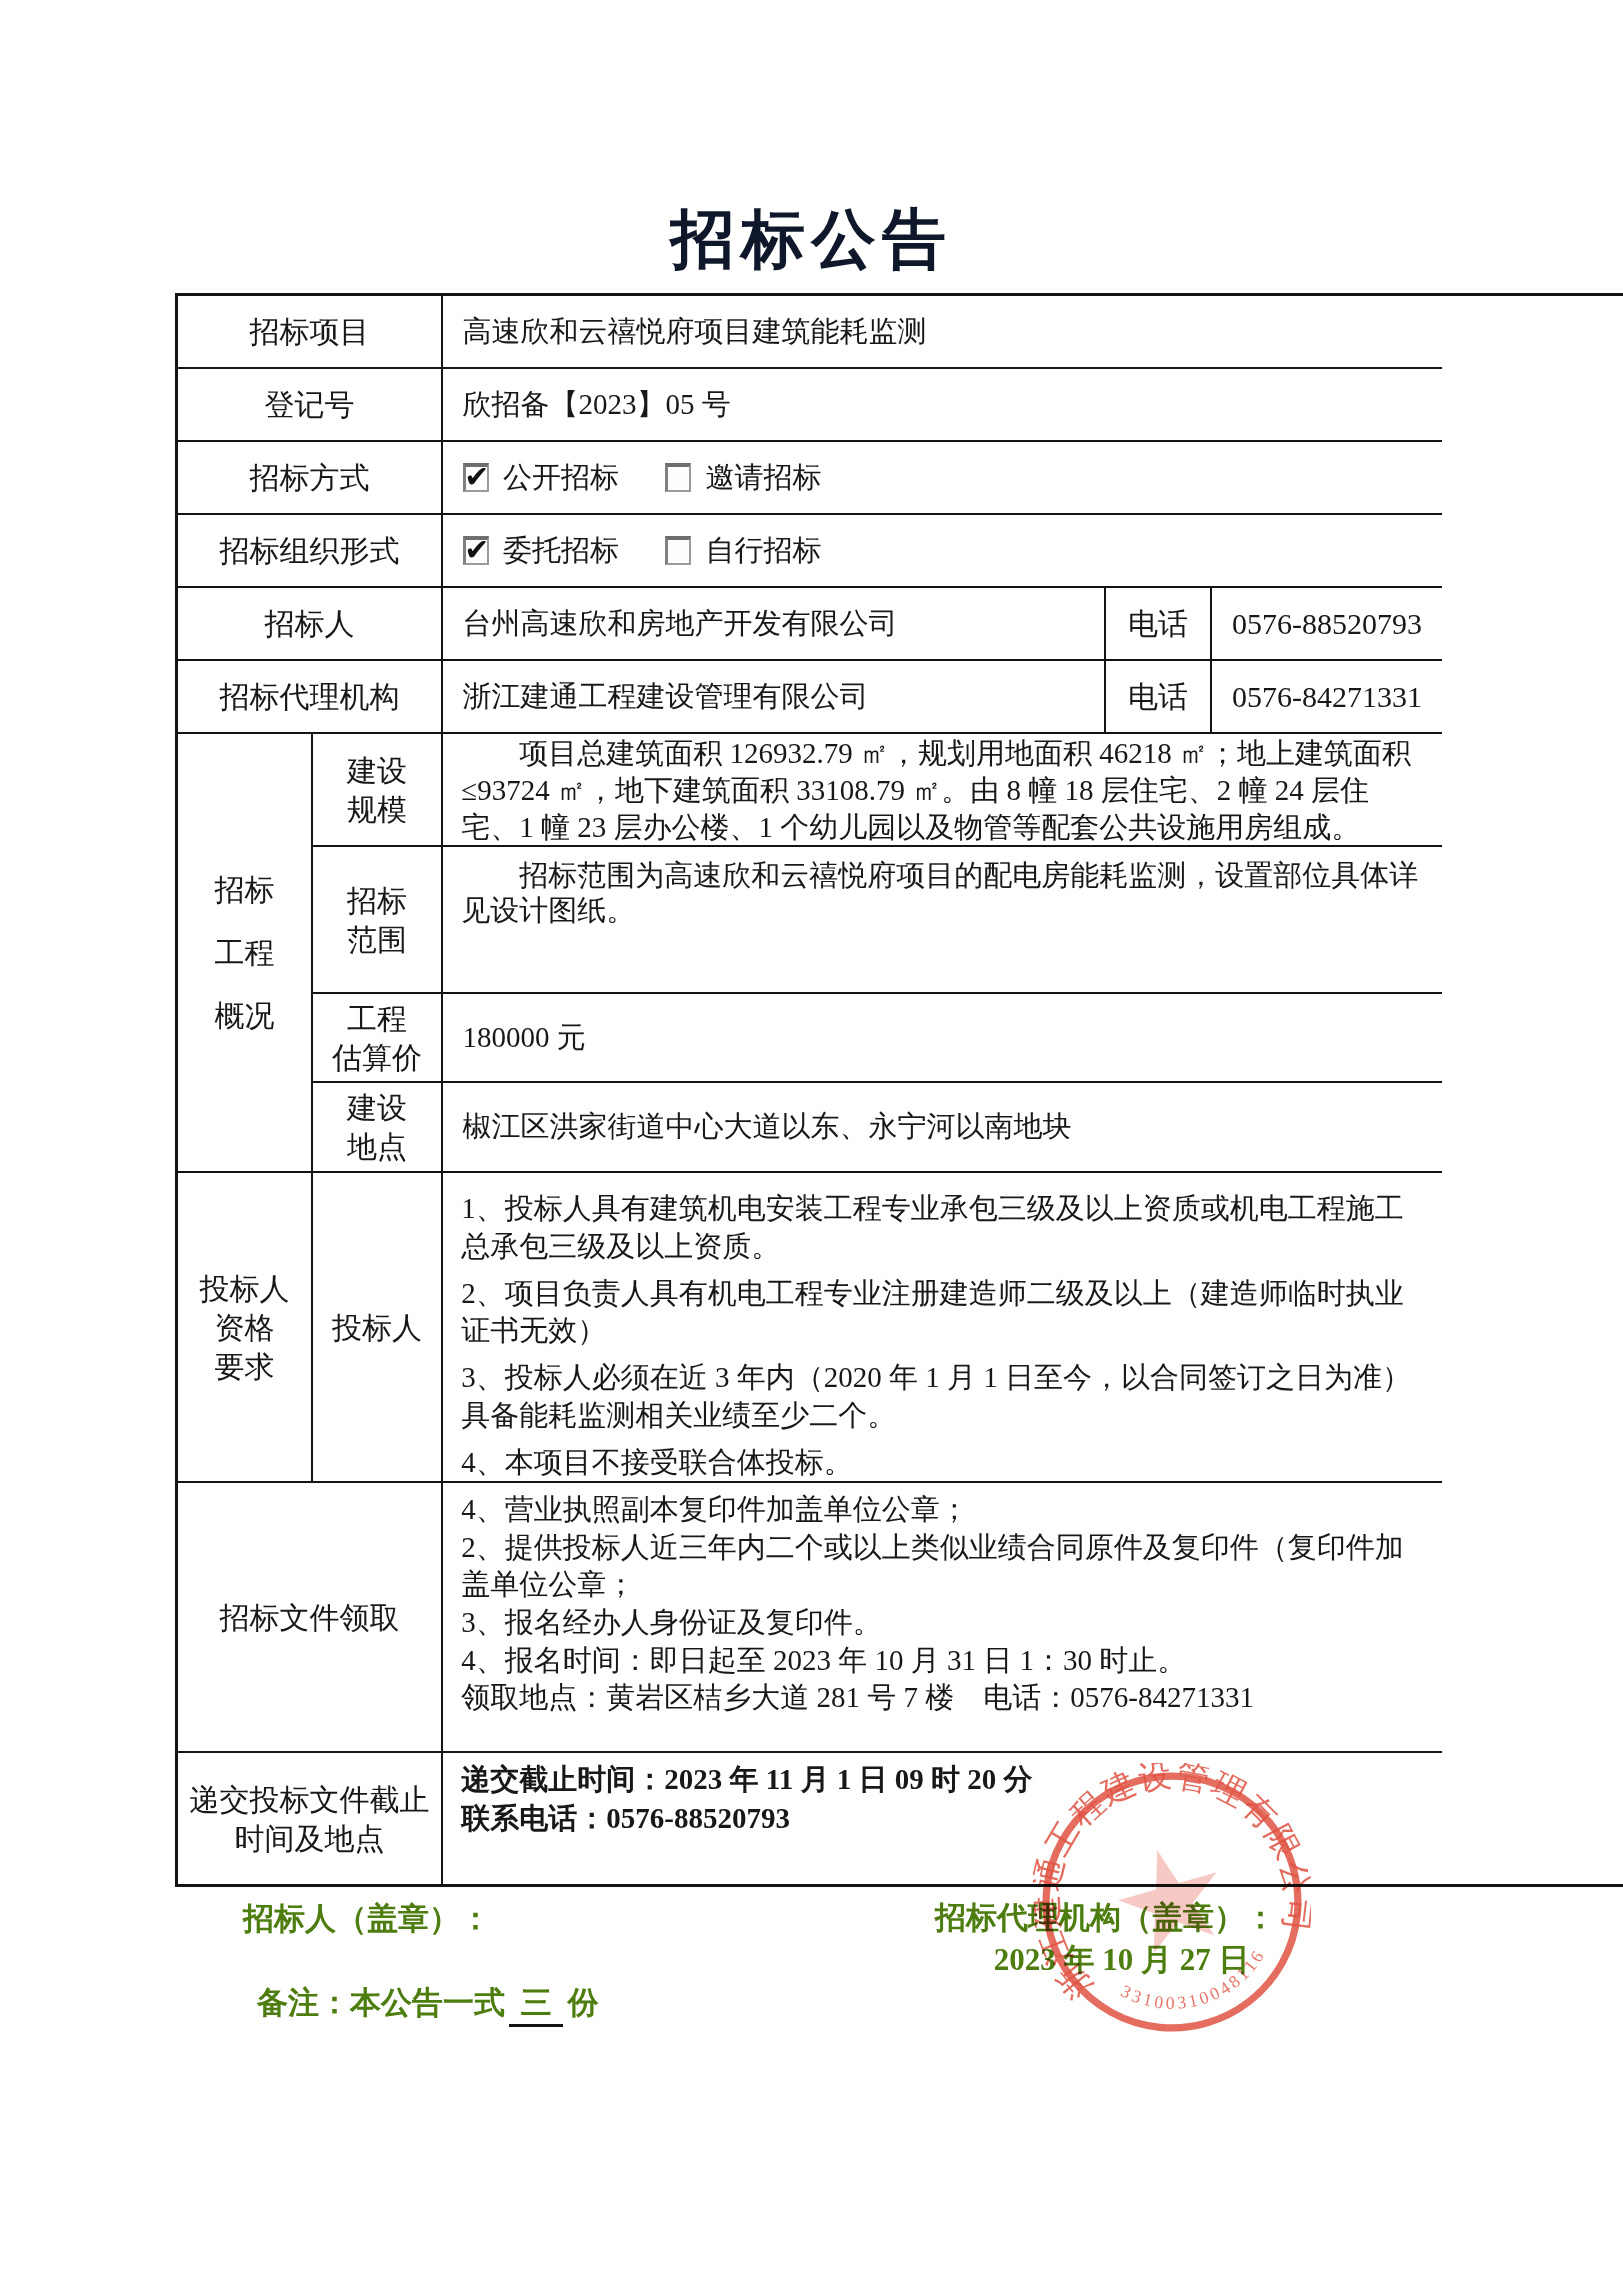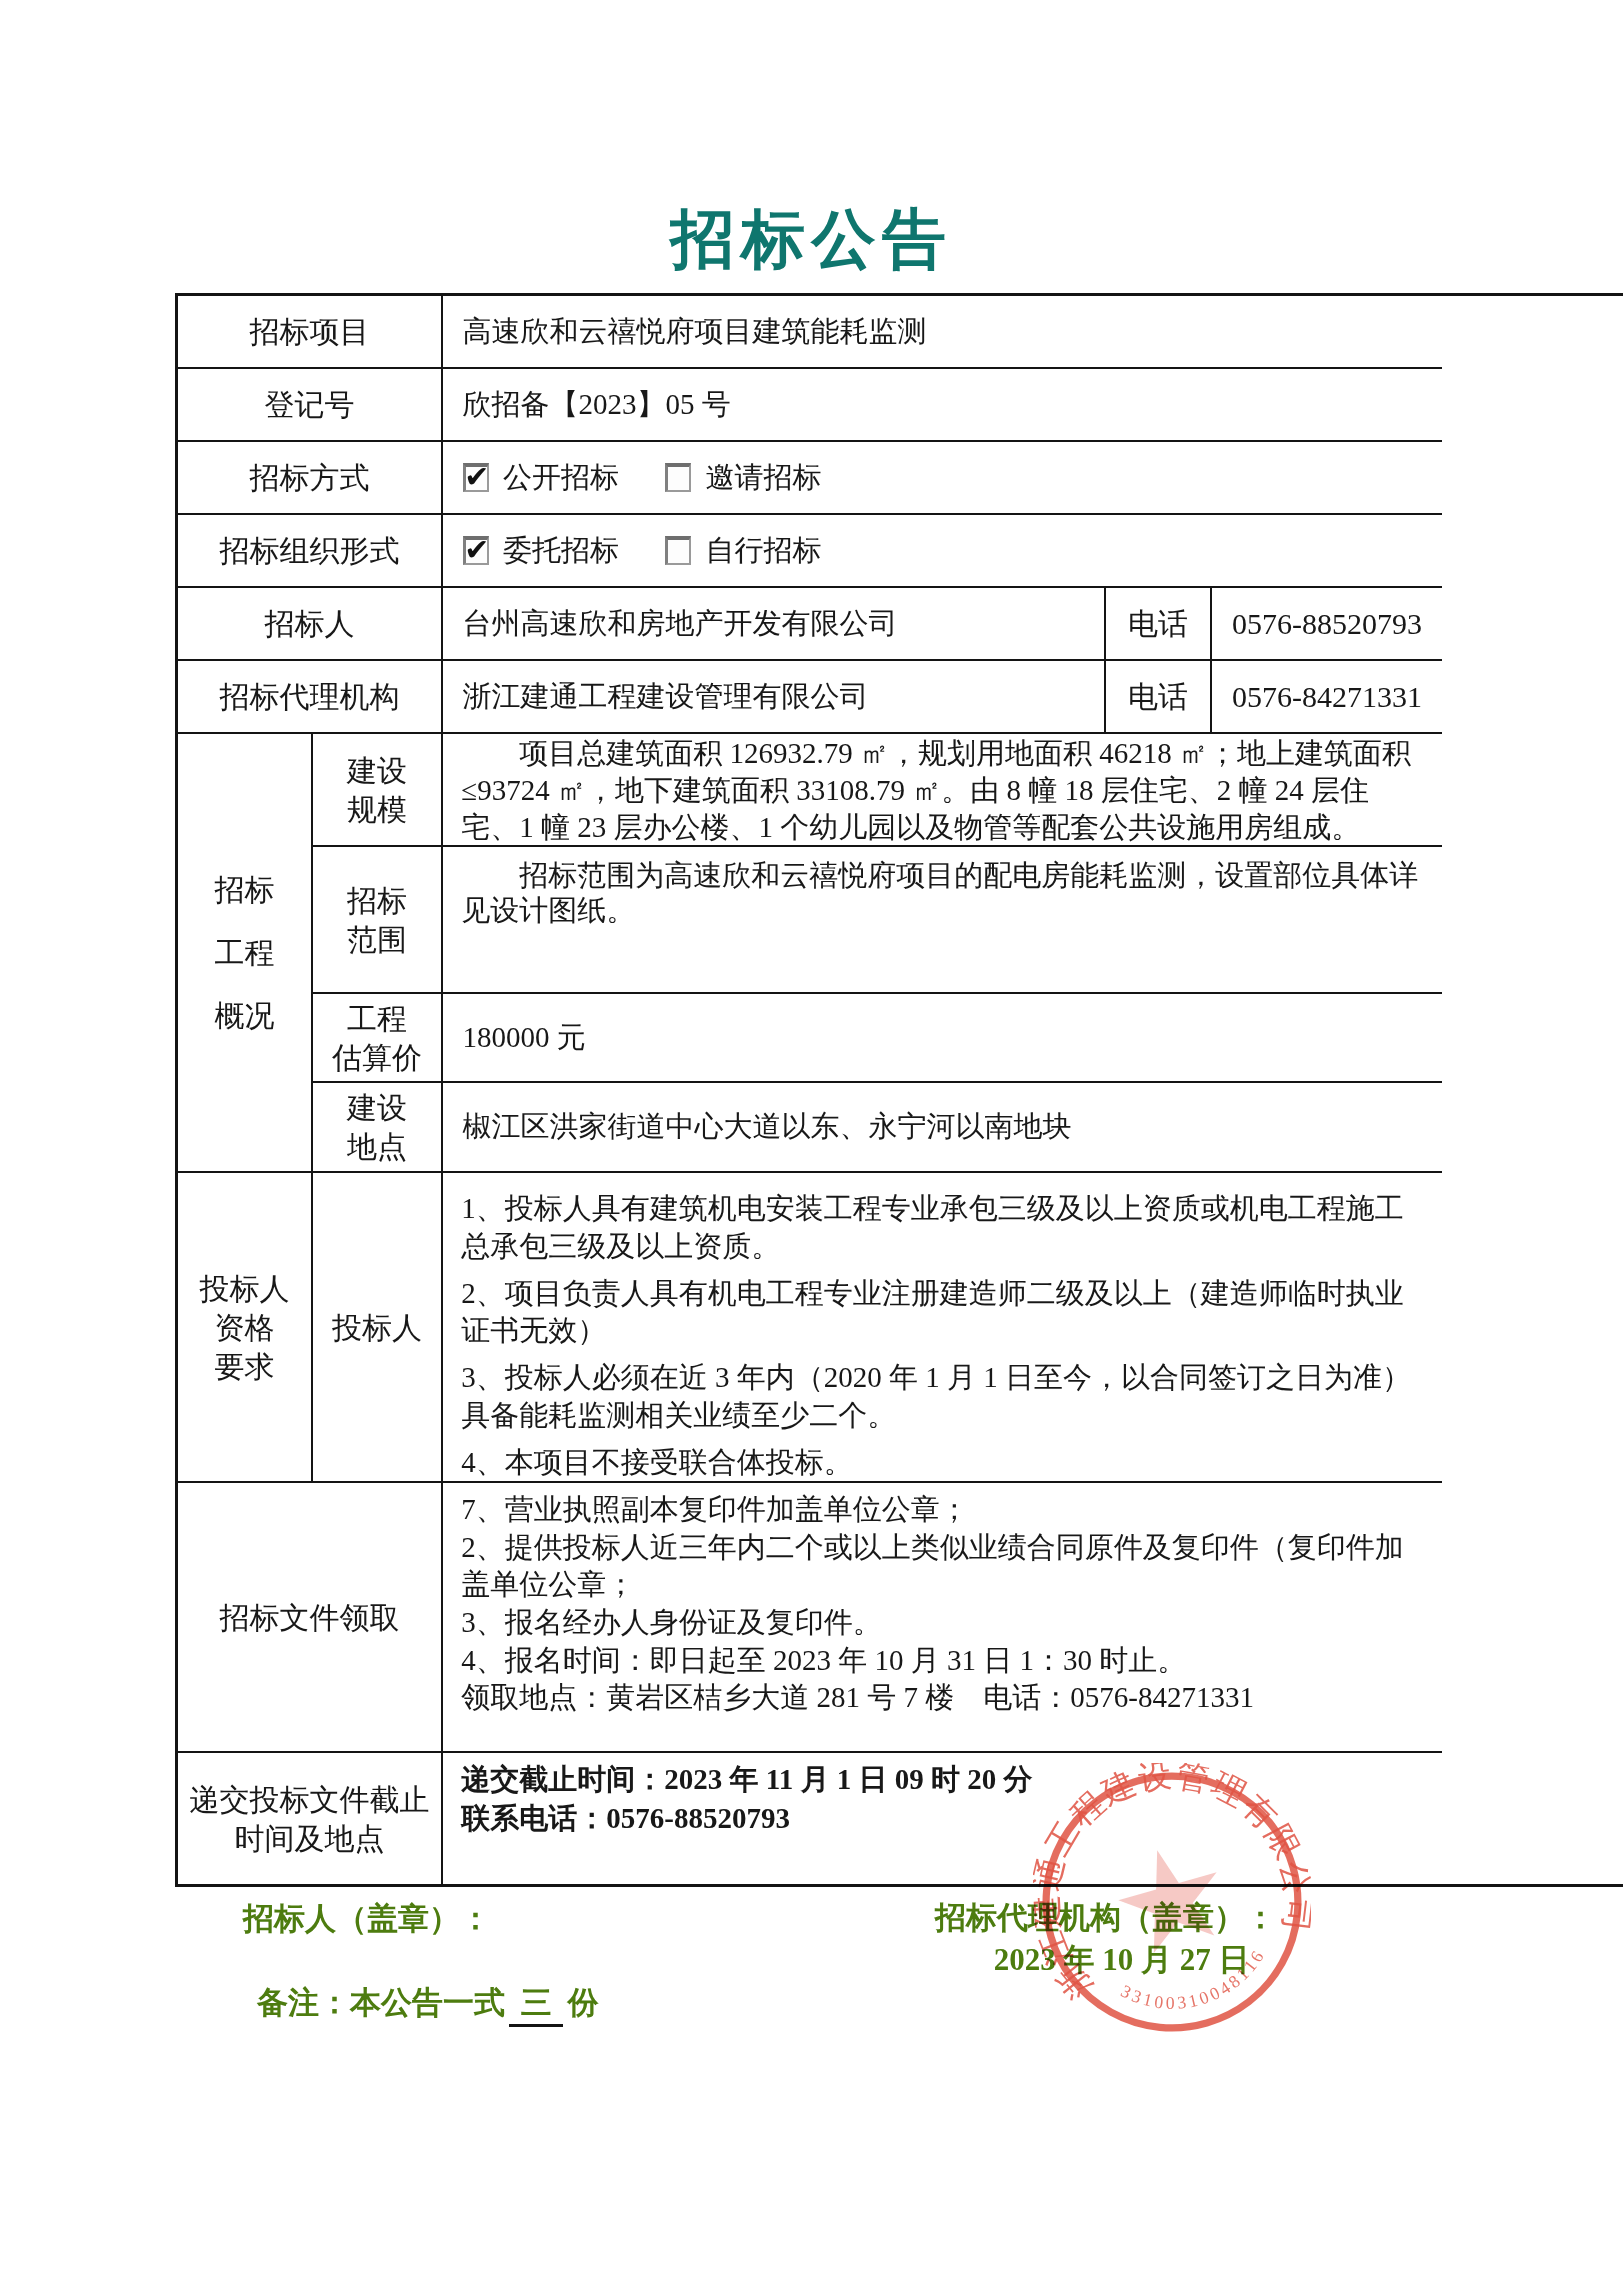--- a/index.html
+++ b/index.html
@@ -5,21 +5,21 @@
   html,body{margin:0;padding:0;background:#ffffff;}
   body{
     position:relative;width:1623px;height:2295px;
     font-family:"Liberation Serif","DejaVu Serif",serif;
     color:#181818;overflow:hidden;
   }
   
   .doc-title{
     position:absolute;top:196px;left:0;width:100%;
     text-align:center;font-size:64px;font-weight:bold;letter-spacing:6.5px;
-    font-family:"Liberation Sans","DejaVu Sans",sans-serif;color:#0f766e;
+    font-family:"Liberation Sans","DejaVu Sans",sans-serif;color:#0f172a;
   }
   
   #tbl{
     position:absolute;left:175px;top:293px;width:1491px;height:1594px;
     box-sizing:border-box;border:3.9px solid #141414;
     display:grid;
     grid-template-columns:135px 130px 663px 106px 230px;
     grid-template-rows:73px 73px 73px 73px 73px 73px 113px 147px 89px 90px 310px 270px auto;
   }
   .c{box-sizing:border-box;border-right:2px solid #141414;border-bottom:2.6px solid #141414;
@@ -145,21 +145,21 @@
   <div class="c lbl" style="grid-row:11;grid-column:2;">投标人</div>
   <div class="c blk qualCell no-r" style="grid-row:11;grid-column:3/6;">
     <p>1、投标人具有建筑机电安装工程专业承包三级及以上资质或机电工程施工总承包三级及以上资质。</p>
     <p>2、项目负责人具有机电工程专业注册建造师二级及以上（建造师临时执业证书无效）</p>
     <p>3、投标人必须在近 3 年内（2020 年 1 月 1 日至今，以合同签订之日为准）具备能耗监测相关业绩至少二个。</p>
     <p>4、本项目不接受联合体投标。</p>
   </div>
 
   <div class="c lbl" style="grid-row:12;grid-column:1/3;">招标文件领取</div>
   <div class="c blk collCell no-r" style="grid-row:12;grid-column:3/6;">
-    <p>7、营业执照副本复印件加盖单位公章；</p>
+    <p>4、营业执照副本复印件加盖单位公章；</p>
     <p>2、提供投标人近三年内二个或以上类似业绩合同原件及复印件（复印件加盖单位公章；</p>
     <p>3、报名经办人身份证及复印件。</p>
     <p>4、报名时间：即日起至 2023 年 10 月 31 日 1：30 时止。</p>
     <p>领取地点：黄岩区桔乡大道 281 号 7 楼　电话：0576-84271331</p>
   </div>
 
   <div class="c lbl no-b" style="grid-row:13;grid-column:1/3;">递交投标文件截止
 时间及地点</div>
   <div class="c blk subCell no-r no-b" style="grid-row:13;grid-column:3/6;">
     <p>递交截止时间：2023 年 11 月 1 日 09 时 20 分</p>

